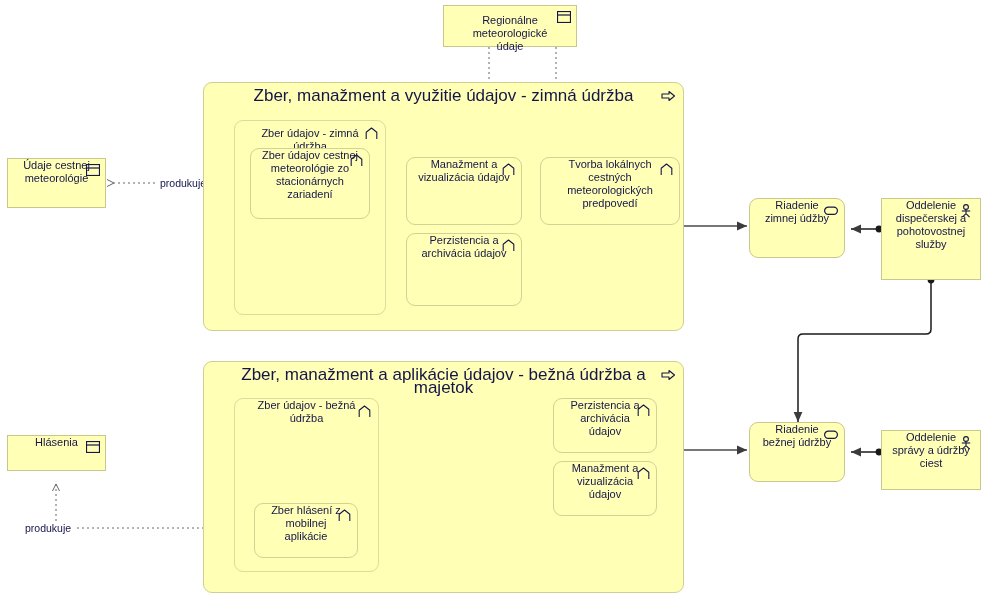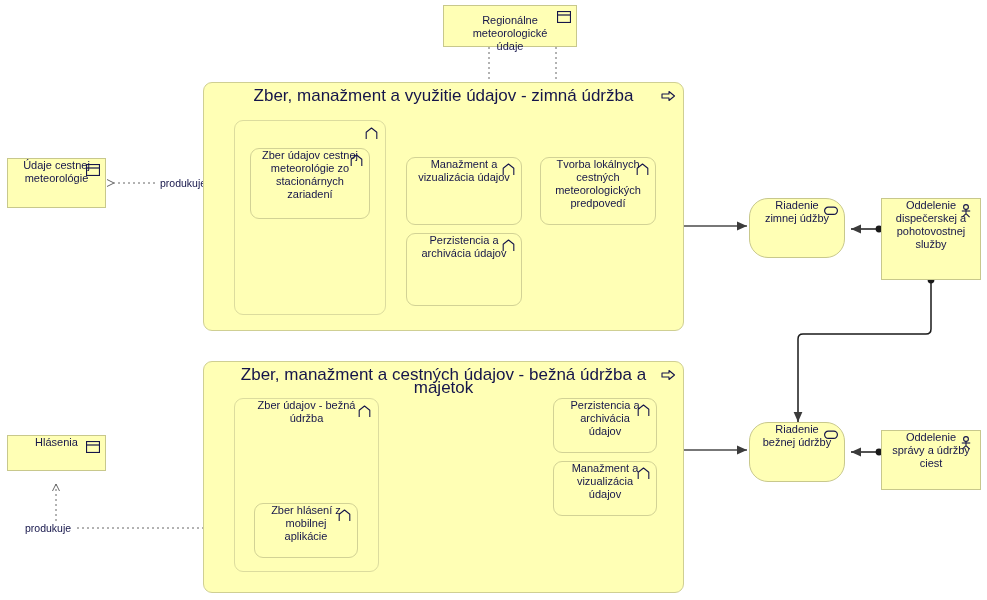--- a/index.html
+++ b/index.html
@@ -59,21 +59,21 @@
   .rbox {
     border-radius: 9px;
     border: 1px solid #d2d295;
   }
   .rbox > .label {
     padding-top: 8px;
   }
   
   .sbox { border-radius: 0; }
   .sbox > .label { padding-top: 8px; }
-  .proc { border-radius: 19px; }
+  .proc { border-radius: 9px; }
   .proc > .label { padding-top: 11px; }
 
   .icon {
     position: absolute;
     top: 5px;
     right: 5px;
     width: 14px;
     height: 14px;
   }
   .icon svg { display: block; }
@@ -146,20 +146,21 @@
   <div class="node group" style="left:203px; top:82px; width:481px; height:249px;">
     <span class="label">Zber, manažment a využitie údajov - zimná údržba</span>
     <span class="icon" style="top:7px; right:8px;">
       <svg width="15" height="12" viewBox="0 0 15 12">
         <path d="M1,4 L8,4 L8,1.5 L13.5,6 L8,10.5 L8,8 L1,8 z" fill="none" stroke="#15154a" stroke-width="1.1" stroke-linejoin="round"></path>
       </svg>
     </span>
   </div>
 
   <div class="node subgroup" style="left:234px; top:120px; width:152px; height:195px;">
+    <span class="label">Zber údajov - zimná údržba</span>
     <span class="icon" style="top:6px; right:6px;">
       <svg width="13" height="13" viewBox="0 0 13 13">
         <path d="M1.2,12 L1.2,5.2 L6.5,1 L11.8,5.2 L11.8,12" fill="none" stroke="#15154a" stroke-width="1.1" stroke-linejoin="round"></path>
       </svg>
     </span>
   </div>
 
   <div class="node rbox" style="left:250px; top:148px; width:120px; height:71px;">
     <span class="label" style="padding:0 6px;">Zber údajov cestnej
 meteorológie zo
@@ -175,21 +176,21 @@
   <div class="node rbox" style="left:406px; top:157px; width:116px; height:68px;">
     <span class="label" style="padding:0 6px;">Manažment a
 vizualizácia údajov</span>
     <span class="icon" style="top:5px; right:5px;">
       <svg width="13" height="13" viewBox="0 0 13 13">
         <path d="M1.2,12 L1.2,5.2 L6.5,1 L11.8,5.2 L11.8,12" fill="none" stroke="#15154a" stroke-width="1.1" stroke-linejoin="round"></path>
       </svg>
     </span>
   </div>
 
-  <div class="node rbox" style="left:540px; top:157px; width:116px; height:68px;">
+  <div class="node rbox" style="left:540px; top:157px; width:140px; height:68px;">
     <span class="label" style="padding:0 6px;">Tvorba lokálnych
 cestných
 meteorologických
 predpovedí</span>
     <span class="icon" style="top:5px; right:5px;">
       <svg width="13" height="13" viewBox="0 0 13 13">
         <path d="M1.2,12 L1.2,5.2 L6.5,1 L11.8,5.2 L11.8,12" fill="none" stroke="#15154a" stroke-width="1.1" stroke-linejoin="round"></path>
       </svg>
     </span>
   </div>
@@ -235,21 +236,21 @@
         <circle cx="6" cy="3" r="2.4" fill="none" stroke="#15154a" stroke-width="1.1"></circle>
         <line x1="6" y1="5.4" x2="6" y2="9.6" stroke="#15154a" stroke-width="1.1"></line>
         <line x1="1.8" y1="7" x2="10.2" y2="7" stroke="#15154a" stroke-width="1.1"></line>
         <line x1="6" y1="9.6" x2="2.4" y2="13.2" stroke="#15154a" stroke-width="1.1"></line>
         <line x1="6" y1="9.6" x2="9.6" y2="13.2" stroke="#15154a" stroke-width="1.1"></line>
       </svg>
     </span>
   </div>
 
   <div class="node group" style="left:203px; top:361px; width:481px; height:232px;">
-    <span class="label">Zber, manažment a cestných údajov - bežná údržba a majetok</span>
+    <span class="label">Zber, manažment a aplikácie údajov - bežná údržba a majetok</span>
     <span class="icon" style="top:7px; right:8px;">
       <svg width="15" height="12" viewBox="0 0 15 12">
         <path d="M1,4 L8,4 L8,1.5 L13.5,6 L8,10.5 L8,8 L1,8 z" fill="none" stroke="#15154a" stroke-width="1.1" stroke-linejoin="round"></path>
       </svg>
     </span>
   </div>
 
   <div class="node subgroup" style="left:234px; top:398px; width:145px; height:174px;">
     <span class="label" style="padding:0 18px;">Zber údajov - bežná
 údržba</span>

